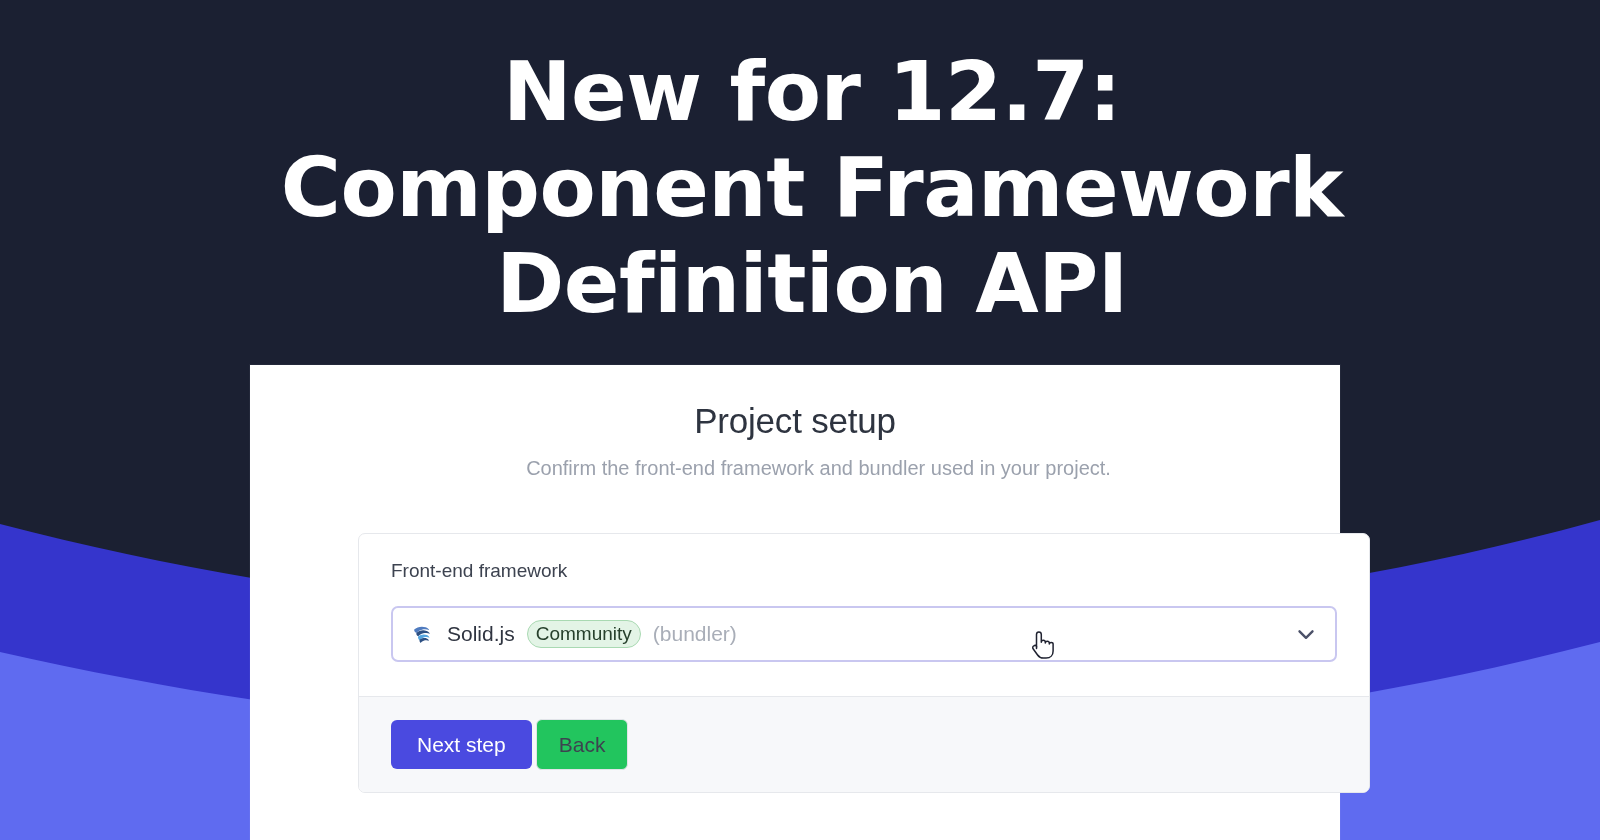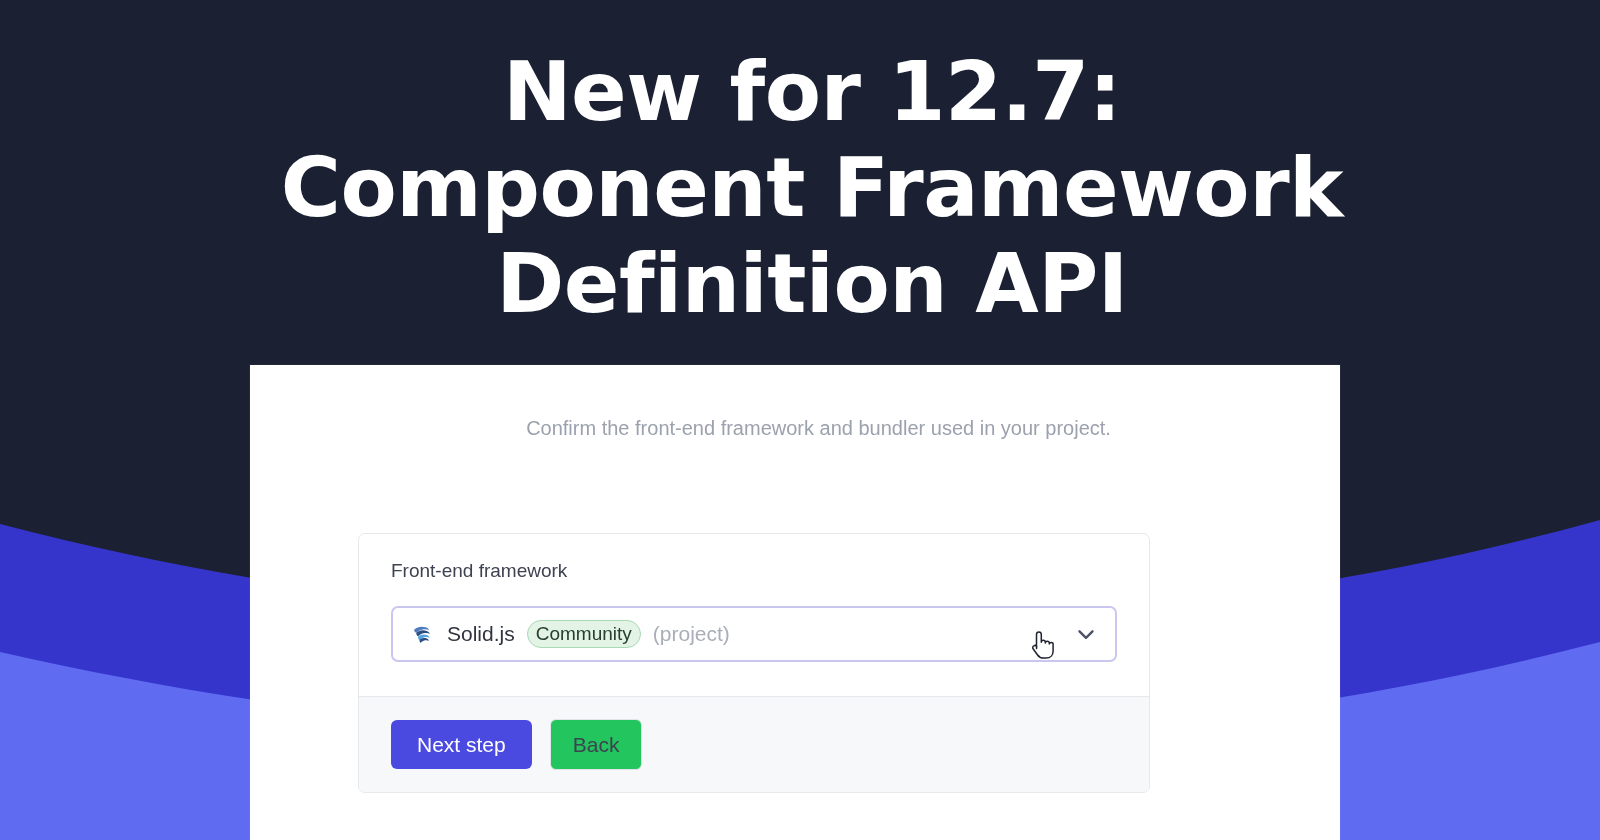--- a/index.html
+++ b/index.html
@@ -81,21 +81,21 @@
     margin-top: 16px;
     font-weight: 400;
     margin-left: 47px;
   }
 
   
   #form-panel {
     position: absolute;
     left: 108px;
     top: 168px;
-    width: 792px;
+    width: 1012px;
     border: 1px solid #e6e8ec;
     border-radius: 7px;
     background: #ffffff;
     overflow: hidden;
   }
 
   #panel-body {
     padding: 26px 32px 34px 32px;
   }
 
@@ -153,21 +153,21 @@
     color: #4b5168;
   }
 
   
   #panel-footer {
     border-top: 1px solid #e6e8ec;
     background: #f7f8fa;
     padding: 22px 32px;
     display: flex;
     align-items: center;
-    gap: 18px;
+    gap: 4px;
   }
   #next-step-button {
     font-family: "Liberation Sans", sans-serif;
     font-size: 21px;
     color: #ffffff;
     background: #4a4ae0;
     border: none;
     border-radius: 6px;
     padding: 13px 26px;
     cursor: pointer;
@@ -209,20 +209,21 @@
 </div>
 
 <div id="hero">
   <h1>New for 12.7:
 Component Framework
 Definition API</h1>
 </div>
 
 <div id="wizard-card">
 
+  <div id="card-title">Project setup</div>
   <div id="card-subtitle">Confirm the front-end framework and bundler used in your project.</div>
 
   <div id="form-panel">
 
     <div id="panel-body">
 
       <div id="field-label">Front-end framework</div>
 
       <div id="framework-select">
         <span class="sel-left">
@@ -231,21 +232,21 @@
             <path d="M3.2 7.6c2.6-2.7 7.6-3.6 11.4-2.3 1.9.6 3.1 1.7 3.6 2.9-2.1-.9-4.6-1.1-7.2-.5-2.5.6-4.4 1.8-5.6 3.2-1.6-.7-2.4-2-2.2-3.3z" fill="#4f7bbf"></path>
             <path d="M5.4 10.9c2.4-2.4 6.8-3.2 10.2-2 1.8.6 2.9 1.6 3.3 2.8-2-.9-4.3-1-6.6-.4-2.2.6-3.9 1.7-5 3-1.5-.8-2.2-2.1-1.9-3.4z" fill="#2c4f82"></path>
             <path d="M7.1 14.6c2.1-2 5.8-2.7 8.7-1.6 1.6.6 2.5 1.6 2.7 2.7-1.7-.8-3.8-.9-5.7-.3-1.9.6-3.3 1.6-4.2 2.8-1.3-.8-1.8-2.3-1.5-3.6z" fill="#55a6e0"></path>
             <path d="M8.6 17.7c1.8-1.6 4.9-2.1 7.2-1.2 1.3.5 2 1.3 2.1 2.3-1.4-.6-3.1-.7-4.7-.2-1.5.5-2.7 1.3-3.4 2.3-1.1-.7-1.5-2-1.2-3.2z" fill="#2c4f82"></path>
           </svg>
 
           <span id="framework-name">Solid.js</span>
 
           <span id="community-badge">Community</span>
 
-          <span id="detected-note">(project)</span>
+          <span id="detected-note">(bundler)</span>
         </span>
 
         <svg id="chevron-down-icon" viewBox="0 0 24 24" fill="none" stroke="currentColor" stroke-width="2.2" stroke-linecap="round" stroke-linejoin="round" xmlns="http://www.w3.org/2000/svg">
           <polyline points="6 9.5 12 15.5 18 9.5"></polyline>
         </svg>
       </div>
     </div>
 
     <div id="panel-footer">
       <button id="next-step-button">Next step</button>

